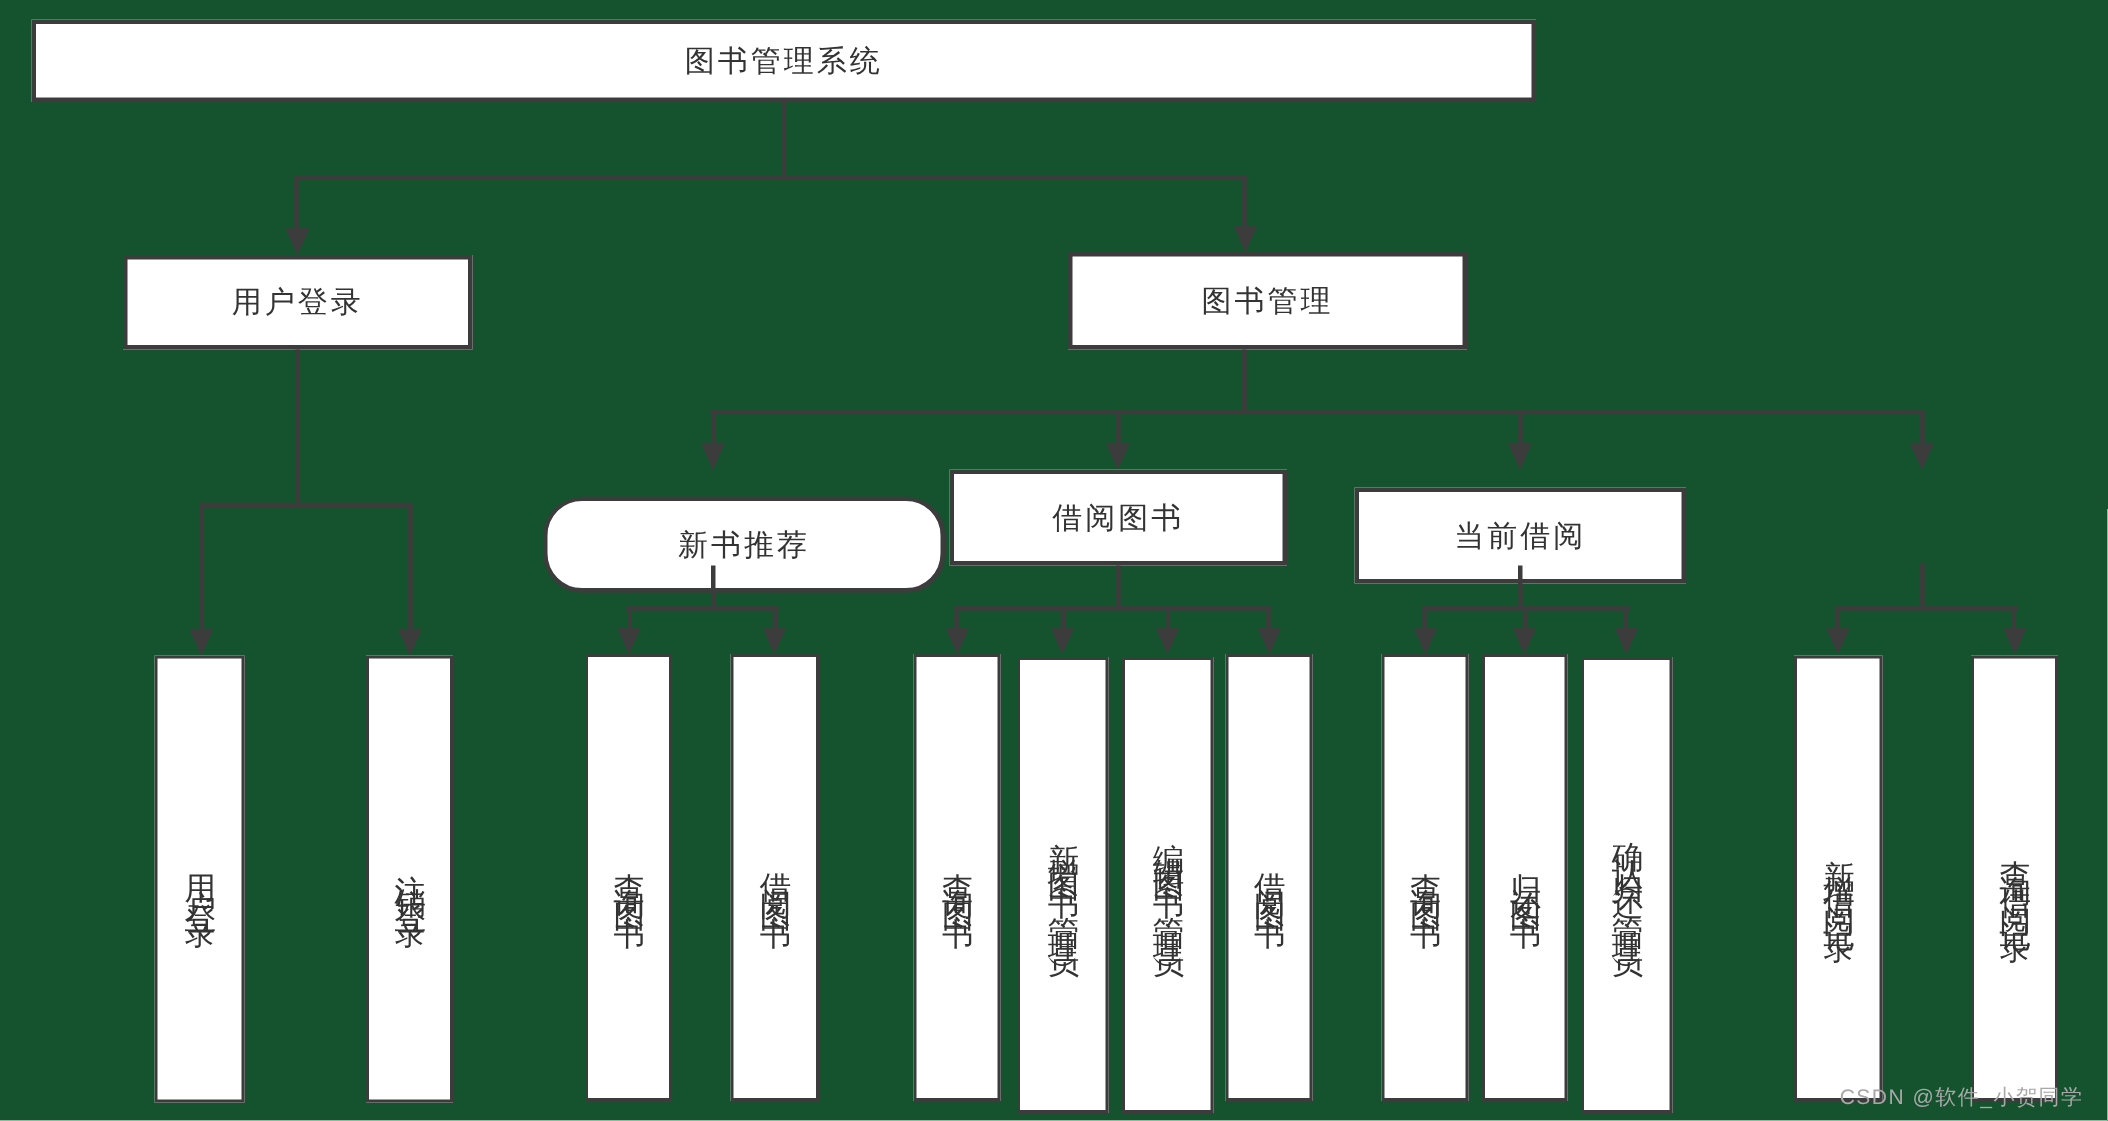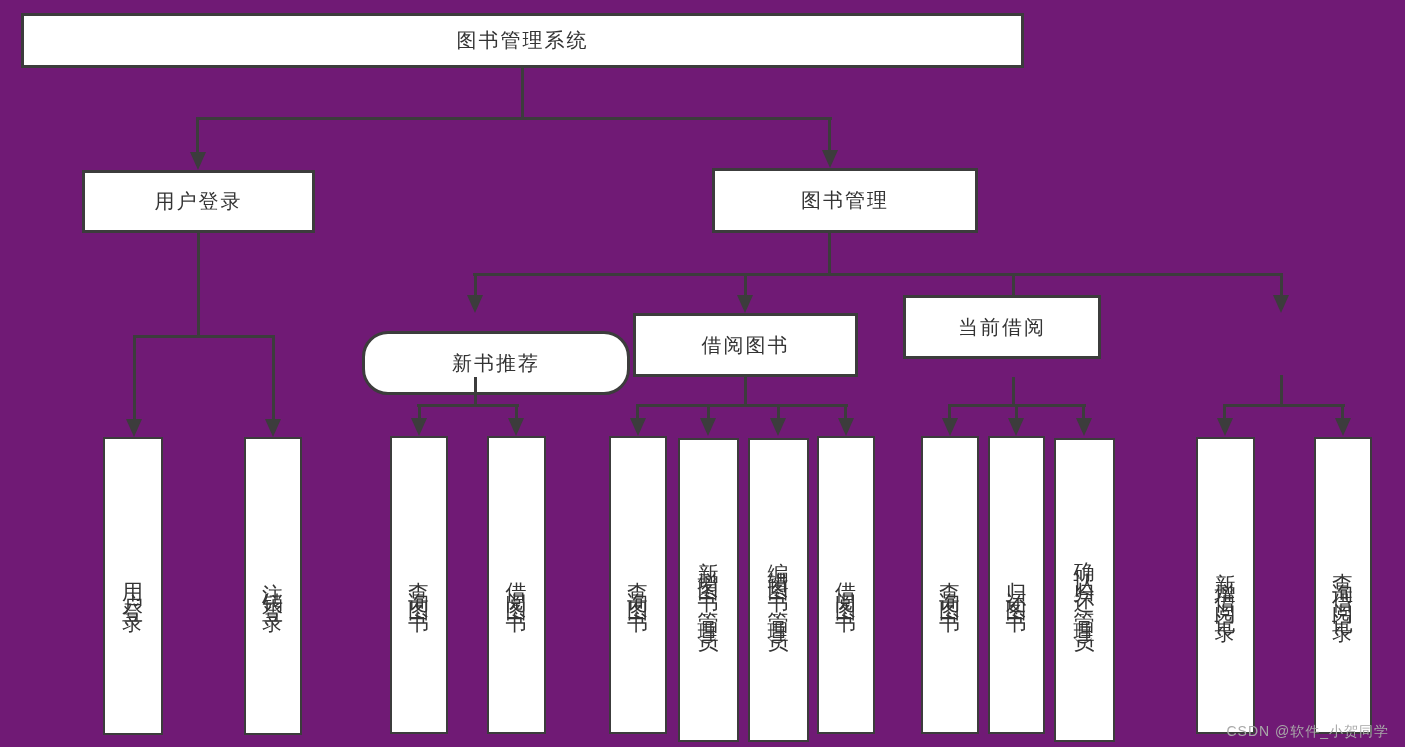--- a/index.html
+++ b/index.html
@@ -5,21 +5,21 @@
   :root{
     --line:#3c3c3c;
     --text:#333333;
     --wm:#a8a8a8;
   }
   html,body{margin:0;padding:0;background:#ffffff;}
   *{box-sizing:border-box;}
   .canvas{
     position:relative;
     width:1405px;height:747px;
-    background:#701a75;
+    background:#14532d;
     font-family:"Liberation Sans","DejaVu Sans",sans-serif;
     color:var(--text);
     overflow:hidden;
   }
   .box{
     position:absolute;
     background:#ffffff;
     border:3px solid var(--line);
     display:flex;align-items:center;justify-content:center;
     font-size:20px;
@@ -98,21 +98,21 @@
   <div class="ah" style="left:1005px;top:295px;"></div>
   <div class="vl" style="left:1280px;top:276px;height:21px;"></div>
   <div class="ah" style="left:1273px;top:295px;"></div>
 
   <div class="box" style="left:362px;top:331px;width:268px;height:64px;border-radius:26px;">
     <span>新书推荐</span>
   </div>
   <div class="box" style="left:633px;top:313px;width:225px;height:64px;">
     <span>借阅图书</span>
   </div>
-  <div class="box" style="left:903px;top:295px;width:198px;height:64px;">
+  <div class="box" style="left:903px;top:325px;width:221px;height:64px;">
     <span>当前借阅</span>
   </div>
 
   <div class="vl" style="left:474px;top:377px;height:27px;"></div>
   <div class="hl" style="left:417px;top:404px;width:102px;"></div>
   <div class="vl" style="left:418px;top:407px;height:12px;"></div>
   <div class="ah" style="left:411px;top:418px;"></div>
   <div class="vl" style="left:515px;top:407px;height:12px;"></div>
   <div class="ah" style="left:508px;top:418px;"></div>
 

